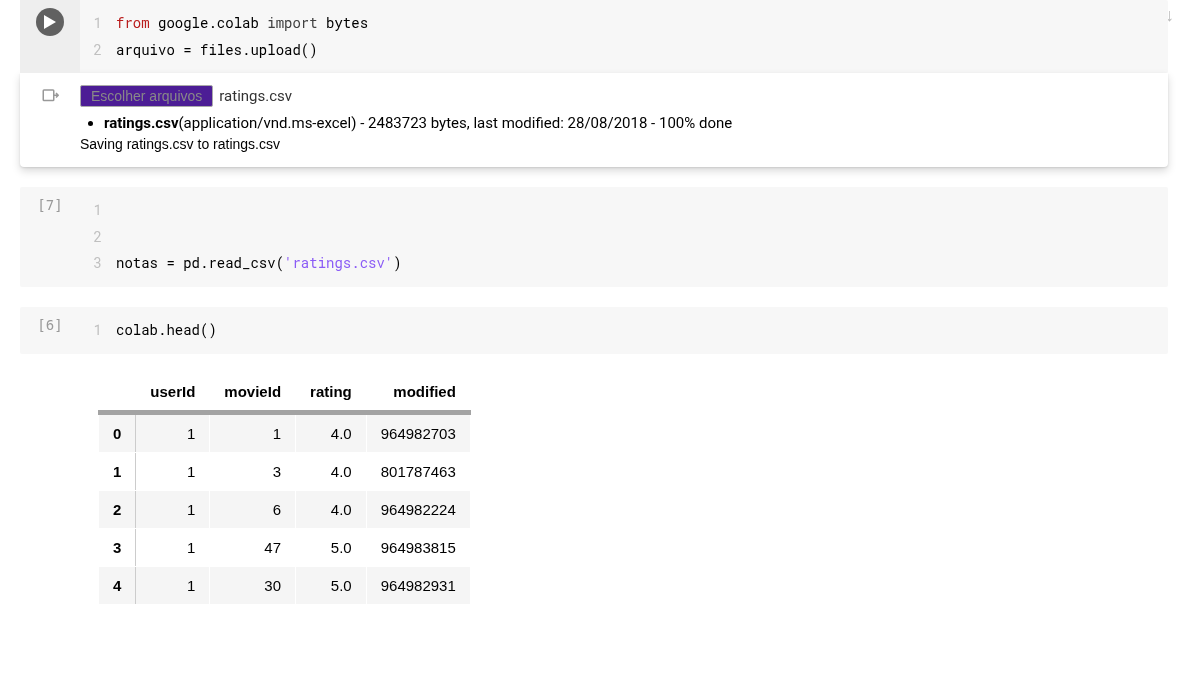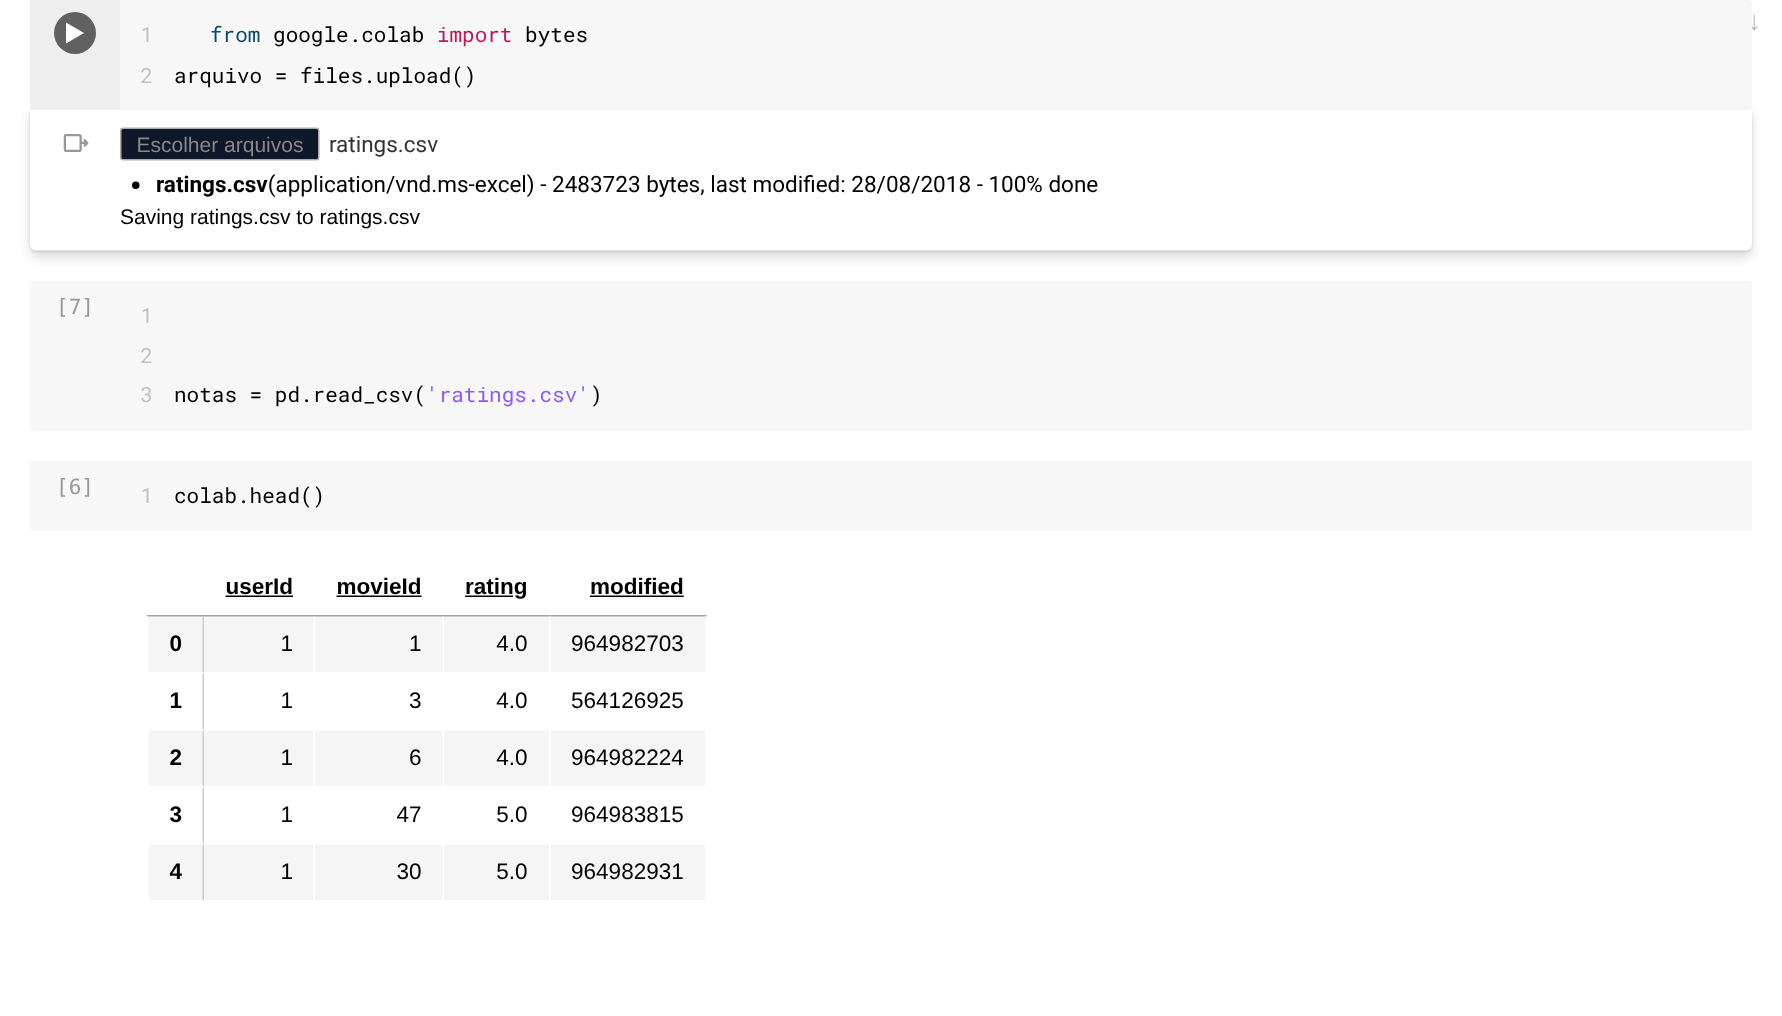--- a/index.html
+++ b/index.html
@@ -54,22 +54,22 @@
   }
   .line { display: flex; }
   .lineno {
     width: 36px;
     text-align: right;
     color: #c0c0c0;
     padding-right: 14px;
     user-select: none;
     flex-shrink: 0;
   }
-  .kw { color: #0c4a6e; margin-left: 24px; }   
-  .kw2 { color: #be185d; }  
+  .kw { color: #b91c1c; }   
+  .kw2 { color: #404040; }  
   .str { color: #8b5cf6; }  
   .output-block {
     display: flex;
     background: #fff;
     padding-top: 12px;
     padding-bottom: 12px;
     box-shadow: 0 4px 8px rgba(0,0,0,.15), 0 1px 2px rgba(0,0,0,.1);
     border-bottom-left-radius: 4px;
     border-bottom-right-radius: 4px;
     margin-top: 0;
@@ -89,21 +89,21 @@
     line-height: 1.5;
   }
   .file-row {
     display: flex;
     align-items: center;
     gap: 6px;
     margin-bottom: 4px;
   }
   .choose-btn {
     border: 1px solid #aaa;
-    background: #0f172a;
+    background: #4c1d95;
     color: #888;
     padding: 2px 10px;
     font-size: 14px;
     border-radius: 2px;
     cursor: pointer;
   }
   .file-row .fname { color: #333; }
   ul.filelist { list-style: disc; padding-left: 24px; }
   .mono { font-family: Liberation Sans, sans-serif; font-size: 14px; }
   
@@ -113,23 +113,22 @@
     font-family: Arial, sans-serif;
     font-size: 15px;
   }
   table.df th, table.df td {
     padding: 10px 14px;
     text-align: right;
     border: 1px solid #fff;
   }
   table.df thead th {
     font-weight: 700;
-    border-bottom: 1px solid #a3a3a3;
-    background: #fff;
-    text-decoration: underline;
+    border-bottom: 5px solid #a3a3a3;
+    background: #fff;
   }
   table.df thead th.corner { background: #fff; }
   table.df tbody th {
     font-weight: 700;
     background: #fff;
     border-right: 1px solid #ccc;
   }
   table.df tbody tr:nth-child(odd) td,
   table.df tbody tr:nth-child(odd) th { background: #f5f5f5; }
   table.df tbody tr:nth-child(even) td,
@@ -247,21 +246,21 @@
             <td>1</td>
             <td>1</td>
             <td>4.0</td>
             <td>964982703</td>
           </tr>
           <tr>
             <th>1</th>
             <td>1</td>
             <td>3</td>
             <td>4.0</td>
-            <td>564126925</td>
+            <td>801787463</td>
           </tr>
           <tr>
             <th>2</th>
             <td>1</td>
             <td>6</td>
             <td>4.0</td>
             <td>964982224</td>
           </tr>
           <tr>
             <th>3</th>

